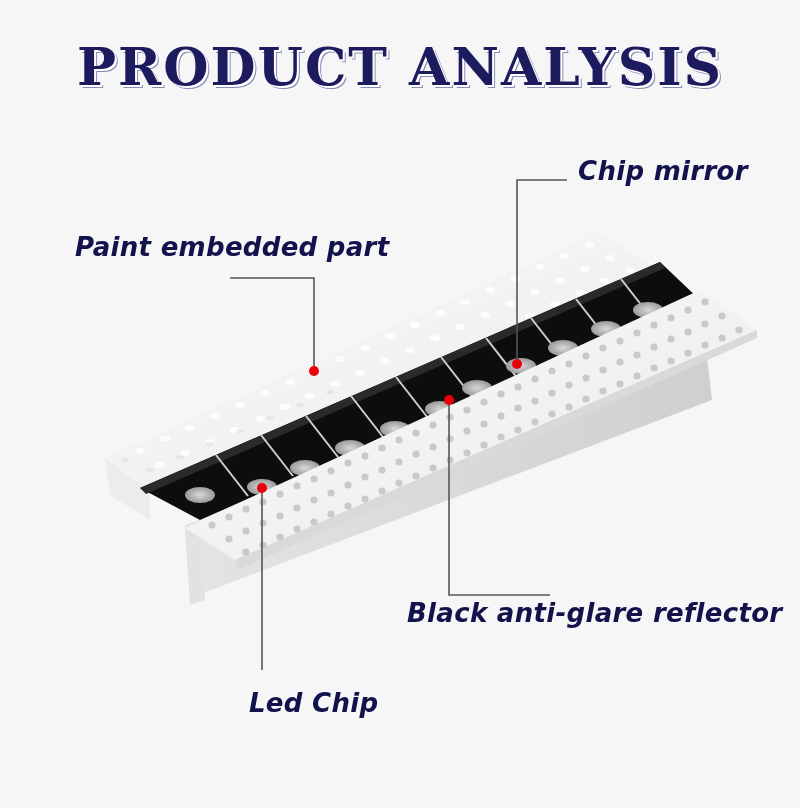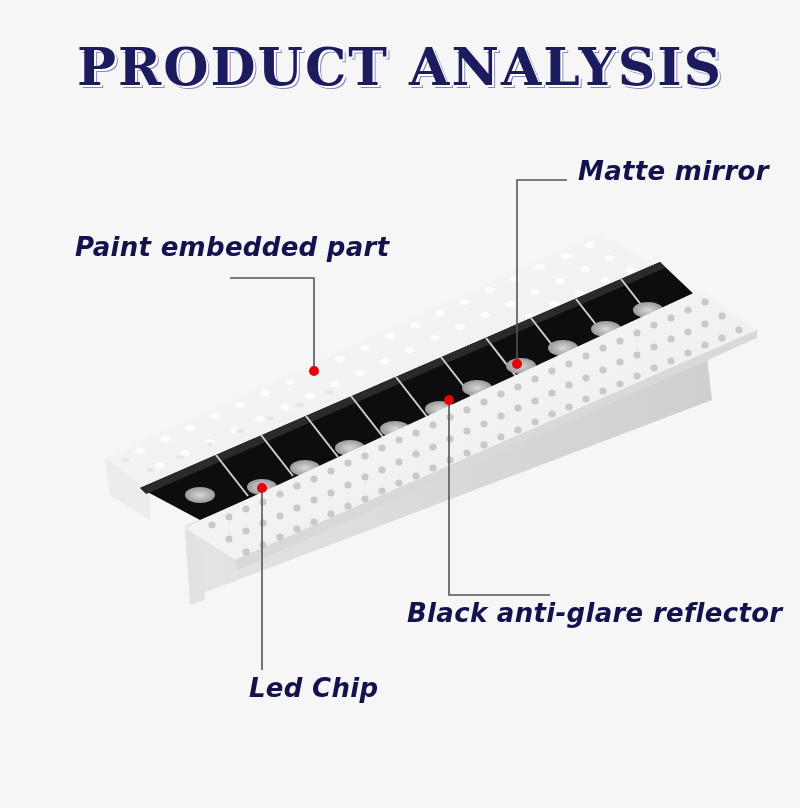--- a/index.html
+++ b/index.html
@@ -251,15 +251,15 @@
 
   <g fill="#e8000b">
     <circle cx="314" cy="371" r="5"></circle>
     <circle cx="517" cy="364" r="5"></circle>
     <circle cx="449" cy="400" r="5"></circle>
     <circle cx="262" cy="488" r="5"></circle>
   </g>
 </svg>
 
 <div class="label" style="left:47px; top:232px;margin-left:28px;">Paint embedded part</div>
-<div class="label" style="left:578px; top:156px;">Matte mirror</div>
+<div class="label" style="left:578px; top:156px;">Chip mirror</div>
 <div class="label" style="left:407px; top:598px;">Black anti-glare reflector</div>
-<div class="label" style="left:249px; top:673px;text-align:right;">Led Chip</div>
+<div class="label" style="left:249px; top:688px;text-align:right;">Led Chip</div>
 
 </body></html>

